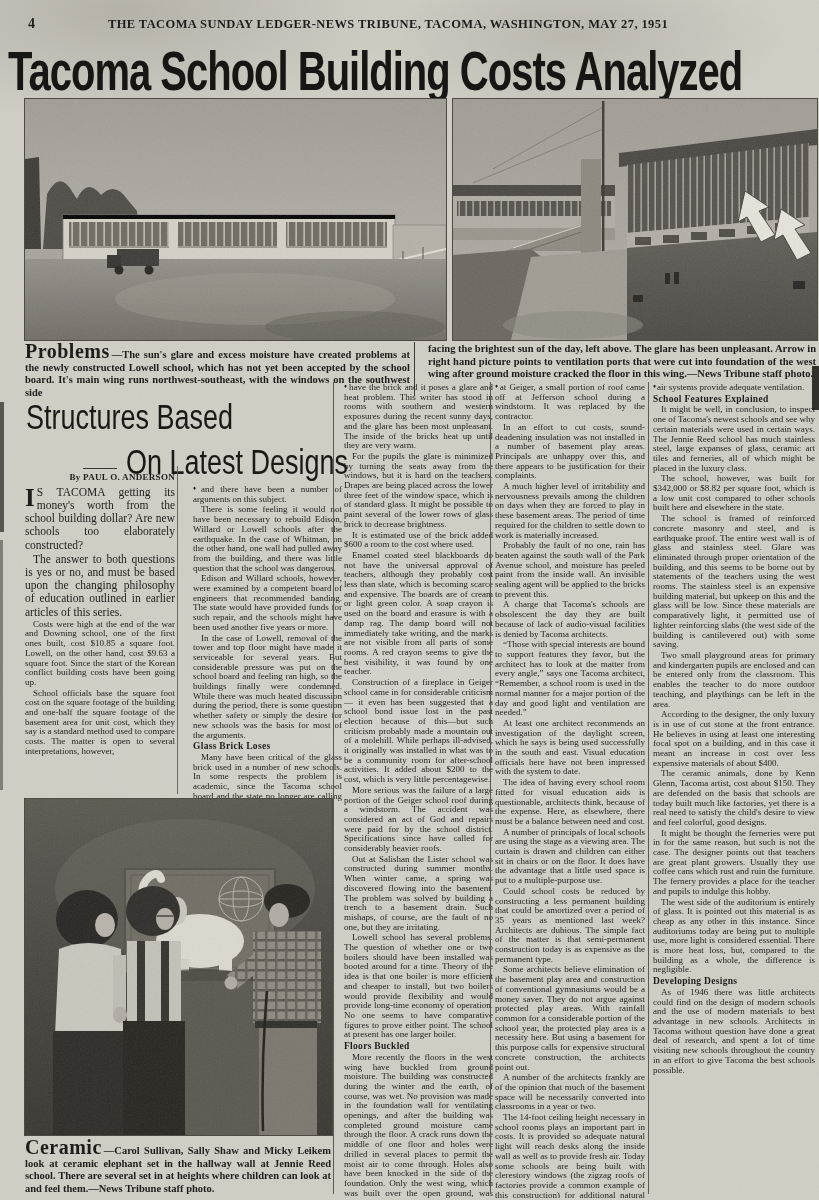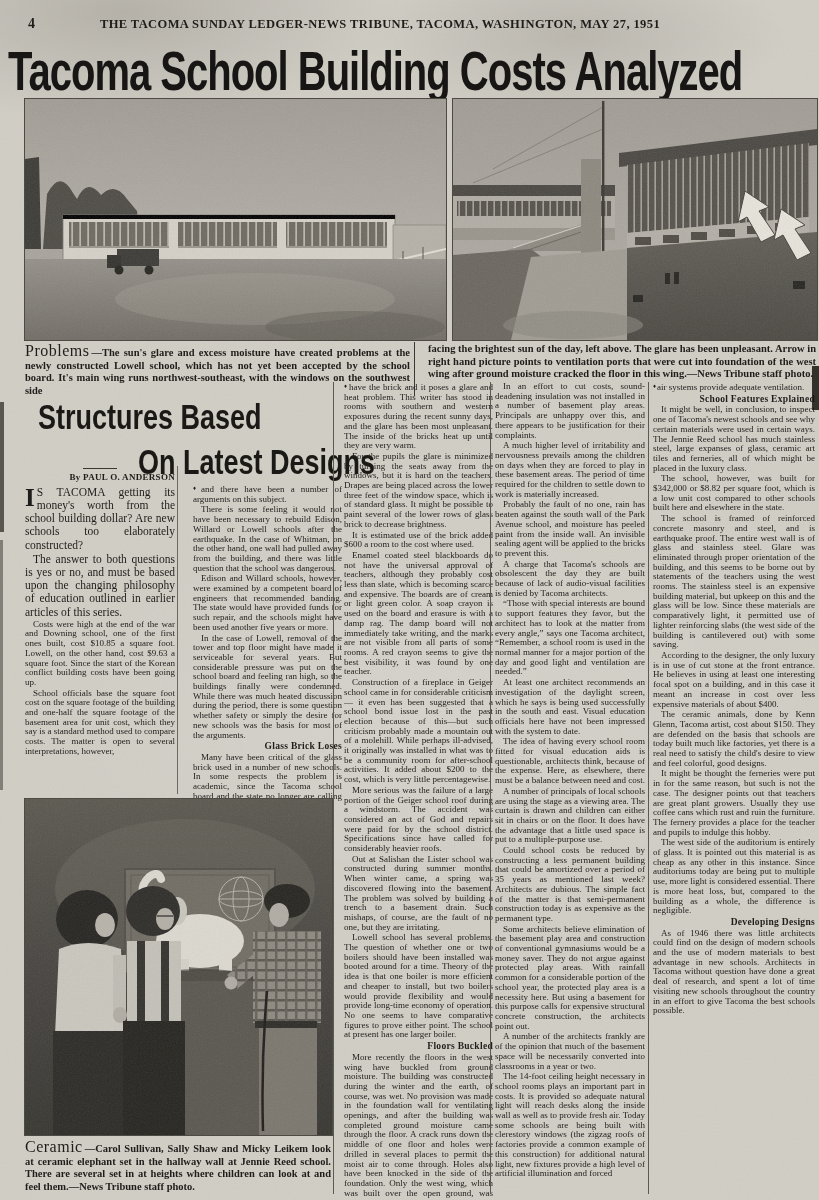--- a/index.html
+++ b/index.html
@@ -9,61 +9,61 @@
     background:
       radial-gradient(ellipse 300px 120px at 70% 3%, rgba(120,116,108,.25), transparent 70%),
       radial-gradient(ellipse 400px 160px at 15% 1%, rgba(110,106,98,.28), transparent 70%),
       radial-gradient(ellipse 500px 300px at 50% 60%, rgba(255,255,253,.10), transparent 70%),
       #d2cfc7;
     color:#1f1d1a;font-family:"Liberation Serif",serif;overflow:hidden;
   }
   .grain{position:absolute;inset:0;pointer-events:none;mix-blend-mode:multiply;}
   
   .pageno{position:absolute;left:28px;top:16px;font-weight:bold;font-size:14px;}
-  .masthead{position:absolute;left:60px;top:17px;width:640px;text-align:center;
+  .masthead{position:absolute;left:68px;top:17px;width:640px;text-align:center;
     font-weight:bold;font-size:12.5px;letter-spacing:.4px;}
   
   .headline{position:absolute;left:8px;top:40px;width:811px;white-space:nowrap;
     font-family:"Liberation Sans",sans-serif;font-weight:bold;font-size:40px;
     letter-spacing:-1px;transform:scaleY(1.38);transform-origin:top left;color:#181614;}
   
   .photo{position:absolute;border:1px solid #4e4b45;background:#a9a59d;overflow:hidden;}
   #photo-left{left:24px;top:98px;width:421px;height:241px;}
   #photo-right{left:452px;top:98px;width:364px;height:241px;}
   #photo-ceramic{left:24px;top:798px;width:307px;height:336px;}
   
   .caption{position:absolute;font-weight:bold;font-size:10.5px;line-height:12.5px;text-align:justify;}
-  .cap-lead{font-size:16px;font-weight:normal;letter-spacing:.5px;padding-right:2px;line-height:14px;}
+  .cap-lead{font-size:20px;font-weight:bold;letter-spacing:.5px;padding-right:2px;line-height:14px;}
   #caption-top-left{left:25px;top:344px;width:385px;}
   #caption-top-right{left:428px;top:343px;width:388px;}
   .cap-divider{position:absolute;left:414px;top:342px;width:1px;height:54px;background:#3a3833;}
   #caption-bottom{left:25px;top:1140px;width:306px;}
   
   .section-head{position:absolute;left:24px;top:398px;width:308px;
-    font-family:"Liberation Sans",sans-serif;font-weight:bold;color:#1b1916;margin-left:12px;}
+    font-family:"Liberation Sans",sans-serif;font-weight:normal;color:#1b1916;}
   .section-head .l1,.section-head .l2{display:block;font-size:27px;letter-spacing:0;
     transform:scaleY(1.30);transform-origin:top left;white-space:nowrap;}
   .section-head .l1{margin-left:2px;}
   .section-head .l2{margin-left:102px;margin-top:14px;}
   
   .col{position:absolute;text-align:justify;font-size:9px;line-height:9.7px;overflow:hidden;}
   #col1{left:25px;top:464px;width:150px;height:332px;}
   #col2{left:181px;top:484px;width:149px;height:332px;margin-left:12px;}
   #col3{left:344px;top:382px;width:149px;height:816px;}
   #col4{left:495px;top:382px;width:150px;height:816px;}
   #col5{left:653px;top:382px;width:162px;height:816px;}
   .col p{margin:0 0 1px 0;text-indent:8px;}
   .col p.intro{font-style:italic;font-size:9.5px;line-height:10.6px;text-indent:10px;margin-bottom:3px;}
   .col p.byline{text-align:right;text-indent:0;font-weight:bold;font-size:9px;
     letter-spacing:.3px;margin:4px 0 3px 0;}
   .col p.byline::before{content:"";display:block;width:34px;height:1px;background:#3a3833;margin:0 auto 4px auto;}
   .col p.drop,.col p.lead{font-size:11.5px;line-height:13.2px;}
   .col p.drop{text-indent:0;}
   .col .dropcap{float:left;font-size:25px;line-height:22px;font-weight:bold;padding:1px 2px 0 0;}
-  .col h4.sub{margin:2px 0 1px 0;text-align:right;font-size:9.5px;letter-spacing:.3px;}
+  .col h4.sub{margin:2px 0 1px 0;text-align:left;font-size:9.5px;letter-spacing:.3px;}
   .col p.cont{text-indent:0;}
   .col p.cont::before{content:"\2666";font-size:6px;vertical-align:2px;margin-right:1px;}
   
   .vrule{position:absolute;width:1px;background:#6d6a62;}
   #vr12{left:177px;top:466px;height:328px;}
   #vr23{left:333px;top:382px;height:812px;background:#5d5a53;}
   #vr34{left:490px;top:382px;height:812px;background:#5d5a53;}
   #vr45{left:648px;top:382px;height:812px;background:#5d5a53;}
   
   .edge-smudge-r{position:absolute;right:0;top:366px;width:7px;height:44px;background:#17150f;opacity:.85;}
@@ -226,39 +226,41 @@
       <p class="">It is estimated use of the brick added $600 a room to the cost where used.</p>
       <p class="">Enamel coated steel blackboards do not have the universal approval of teachers, although they probably cost less than slate, which is becoming scarce and expensive. The boards are of cream or light green color. A soap crayon is used on the board and erasure is with a damp rag. The damp board will not immediately take writing, and the marks are not visible from all parts of some rooms. A red crayon seems to give the best visibility, it was found by one teacher.</p>
       <p class="">Construction of a fireplace in Geiger school came in for considerable criticism — it even has been suggested that a school bond issue lost in the past election because of this—but such criticism probably made a mountain out of a molehill. While perhaps ill-advised, it originally was installed in what was to be a community room for after-school activities. It added about $200 to the cost, which is very little percentagewise.</p>
       <p class="">More serious was the failure of a large portion of the Geiger school roof during a windstorm. The accident was considered an act of God and repairs were paid for by the school district. Specifications since have called for considerably heavier roofs.</p>
       <p class="">Out at Salishan the Lister school was constructed during summer months. When winter came, a spring was discovered flowing into the basement. The problem was solved by building a trench to a basement drain. Such mishaps, of course, are the fault of no one, but they are irritating.</p>
       <p class="">Lowell school has several problems. The question of whether one or two boilers should have been installed was booted around for a time. Theory of the idea is that one boiler is more efficient and cheaper to install, but two boilers would provide flexibility and would provide long-time economy of operation. No one seems to have comparative figures to prove either point. The school at present has one larger boiler.</p>
       <h4 class="sub">Floors Buckled</h4>
       <p class="">More recently the floors in the west wing have buckled from ground moisture. The building was constructed during the winter and the earth, of course, was wet. No provision was made in the foundation wall for ventilating openings, and after the building was completed ground moisture came through the floor. A crack runs down the middle of one floor and holes were drilled in several places to permit the moist air to come through. Holes also have been knocked in the side of the foundation. Only the west wing, which was built over the open ground, was affected. School officials say the damage is not serious. The building has not yet been accepted from the contractor.</p>
     </div>
   <div class="col" id="col4">
+      <p class="cont">at Geiger, a small portion of roof came off at Jefferson school during a windstorm. It was replaced by the contractor.</p>
       <p class="">In an effort to cut costs, sound-deadening insulation was not installed in a number of basement play areas. Principals are unhappy over this, and there appears to be justification for their complaints.</p>
       <p class="">A much higher level of irritability and nervousness prevails among the children on days when they are forced to play in these basement areas. The period of time required for the children to settle down to work is materially increased.</p>
       <p class="">Probably the fault of no one, rain has beaten against the south wall of the Park Avenue school, and moisture has peeled paint from the inside wall. An invisible sealing agent will be applied to the bricks to prevent this.</p>
       <p class="">A charge that Tacoma's schools are obsolescent the day they are built because of lack of audio-visual facilities is denied by Tacoma architects.</p>
       <p class="">“Those with special interests are bound to support features they favor, but the architect has to look at the matter from every angle,” says one Tacoma architect, “Remember, a school room is used in the normal manner for a major portion of the day and good light and ventilation are needed.”</p>
       <p class="">At least one architect recommends an investigation of the daylight screen, which he says is being used successfully in the south and east. Visual education officials here have not been impressed with the system to date.</p>
       <p class="">The idea of having every school room fitted for visual education aids is questionable, architects think, because of the expense. Here, as elsewhere, there must be a balance between need and cost.</p>
       <p class="">A number of principals of local schools are using the stage as a viewing area. The curtain is drawn and children can either sit in chairs or on the floor. It does have the advantage that a little used space is put to a multiple-purpose use.</p>
       <p class="">Could school costs be reduced by constructing a less permanent building that could be amortized over a period of 35 years as mentioned last week? Architects are dubious. The simple fact of the matter is that semi-permanent construction today is as expensive as the permanent type.</p>
       <p class="">Some architects believe elimination of the basement play area and construction of conventional gymnasiums would be a money saver. They do not argue against protected play areas. With rainfall common for a considerable portion of the school year, the protected play area is a necessity here. But using a basement for this purpose calls for expensive structural concrete construction, the architects point out.</p>
       <p class="">A number of the architects frankly are of the opinion that much of the basement space will be necessarily converted into classrooms in a year or two.</p>
       <p class="">The 14-foot ceiling height necessary in school rooms plays an important part in costs. It is provided so adequate natural light will reach desks along the inside wall as well as to provide fresh air. Today some schools are being built with clerestory windows (the zigzag roofs of factories provide a common example of this construction) for additional natural light, new fixtures provide a high level of artificial illumination and forced</p>
     </div>
   <div class="col" id="col5">
       <p class="cont">air systems provide adequate ventilation.</p>
       <h4 class="sub">School Features Explained</h4>
       <p class="">It might be well, in conclusion, to inspect one of Tacoma's newest schools and see why certain materials were used in certain ways. The Jennie Reed school has much stainless steel, large expanses of glass, ceramic art tiles and ferneries, all of which might be placed in the luxury class.</p>
       <p class="">The school, however, was built for $342,000 or $8.82 per square foot, which is a low unit cost compared to other schools built here and elsewhere in the state.</p>
       <p class="">The school is framed of reinforced concrete masonry and steel, and is earthquake proof. The entire west wall is of glass and stainless steel. Glare was eliminated through proper orientation of the building, and this seems to be borne out by statements of the teachers using the west rooms. The stainless steel is an expensive building material, but upkeep on this and the glass will be low. Since these materials are comparatively light, it permitted use of lighter reinforcing slabs (the west side of the building is cantilevered out) with some saving.</p>
+      <p class="">Two small playground areas for primary and kindergarten pupils are enclosed and can be entered only from the classroom. This enables the teacher to do more outdoor teaching, and playthings can be left in the area.</p>
       <p class="">According to the designer, the only luxury is in use of cut stone at the front entrance. He believes in using at least one interesting focal spot on a building, and in this case it meant an increase in cost over less expensive materials of about $400.</p>
       <p class="">The ceramic animals, done by Kenn Glenn, Tacoma artist, cost about $150. They are defended on the basis that schools are today built much like factories, yet there is a real need to satisfy the child's desire to view and feel colorful, good designs.</p>
       <p class="">It might be thought the ferneries were put in for the same reason, but such is not the case. The designer points out that teachers are great plant growers. Usually they use coffee cans which rust and ruin the furniture. The fernery provides a place for the teacher and pupils to indulge this hobby.</p>
       <p class="">The west side of the auditorium is entirely of glass. It is pointed out this material is as cheap as any other in this instance. Since auditoriums today are being put to multiple use, more light is considered essential. There is more heat loss, but, compared to the building as a whole, the difference is negligible.</p>
       <h4 class="sub">Developing Designs</h4>
       <p class="">As of 1946 there was little architects could find on the design of modern schools and the use of modern materials to best advantage in new schools. Architects in Tacoma without question have done a great deal of research, and spent a lot of time visiting new schools throughout the country in an effort to give Tacoma the best schools possible.</p>
     </div>
 
   <div class="vrule" id="vr12"></div>
   <div class="vrule" id="vr23"></div>

